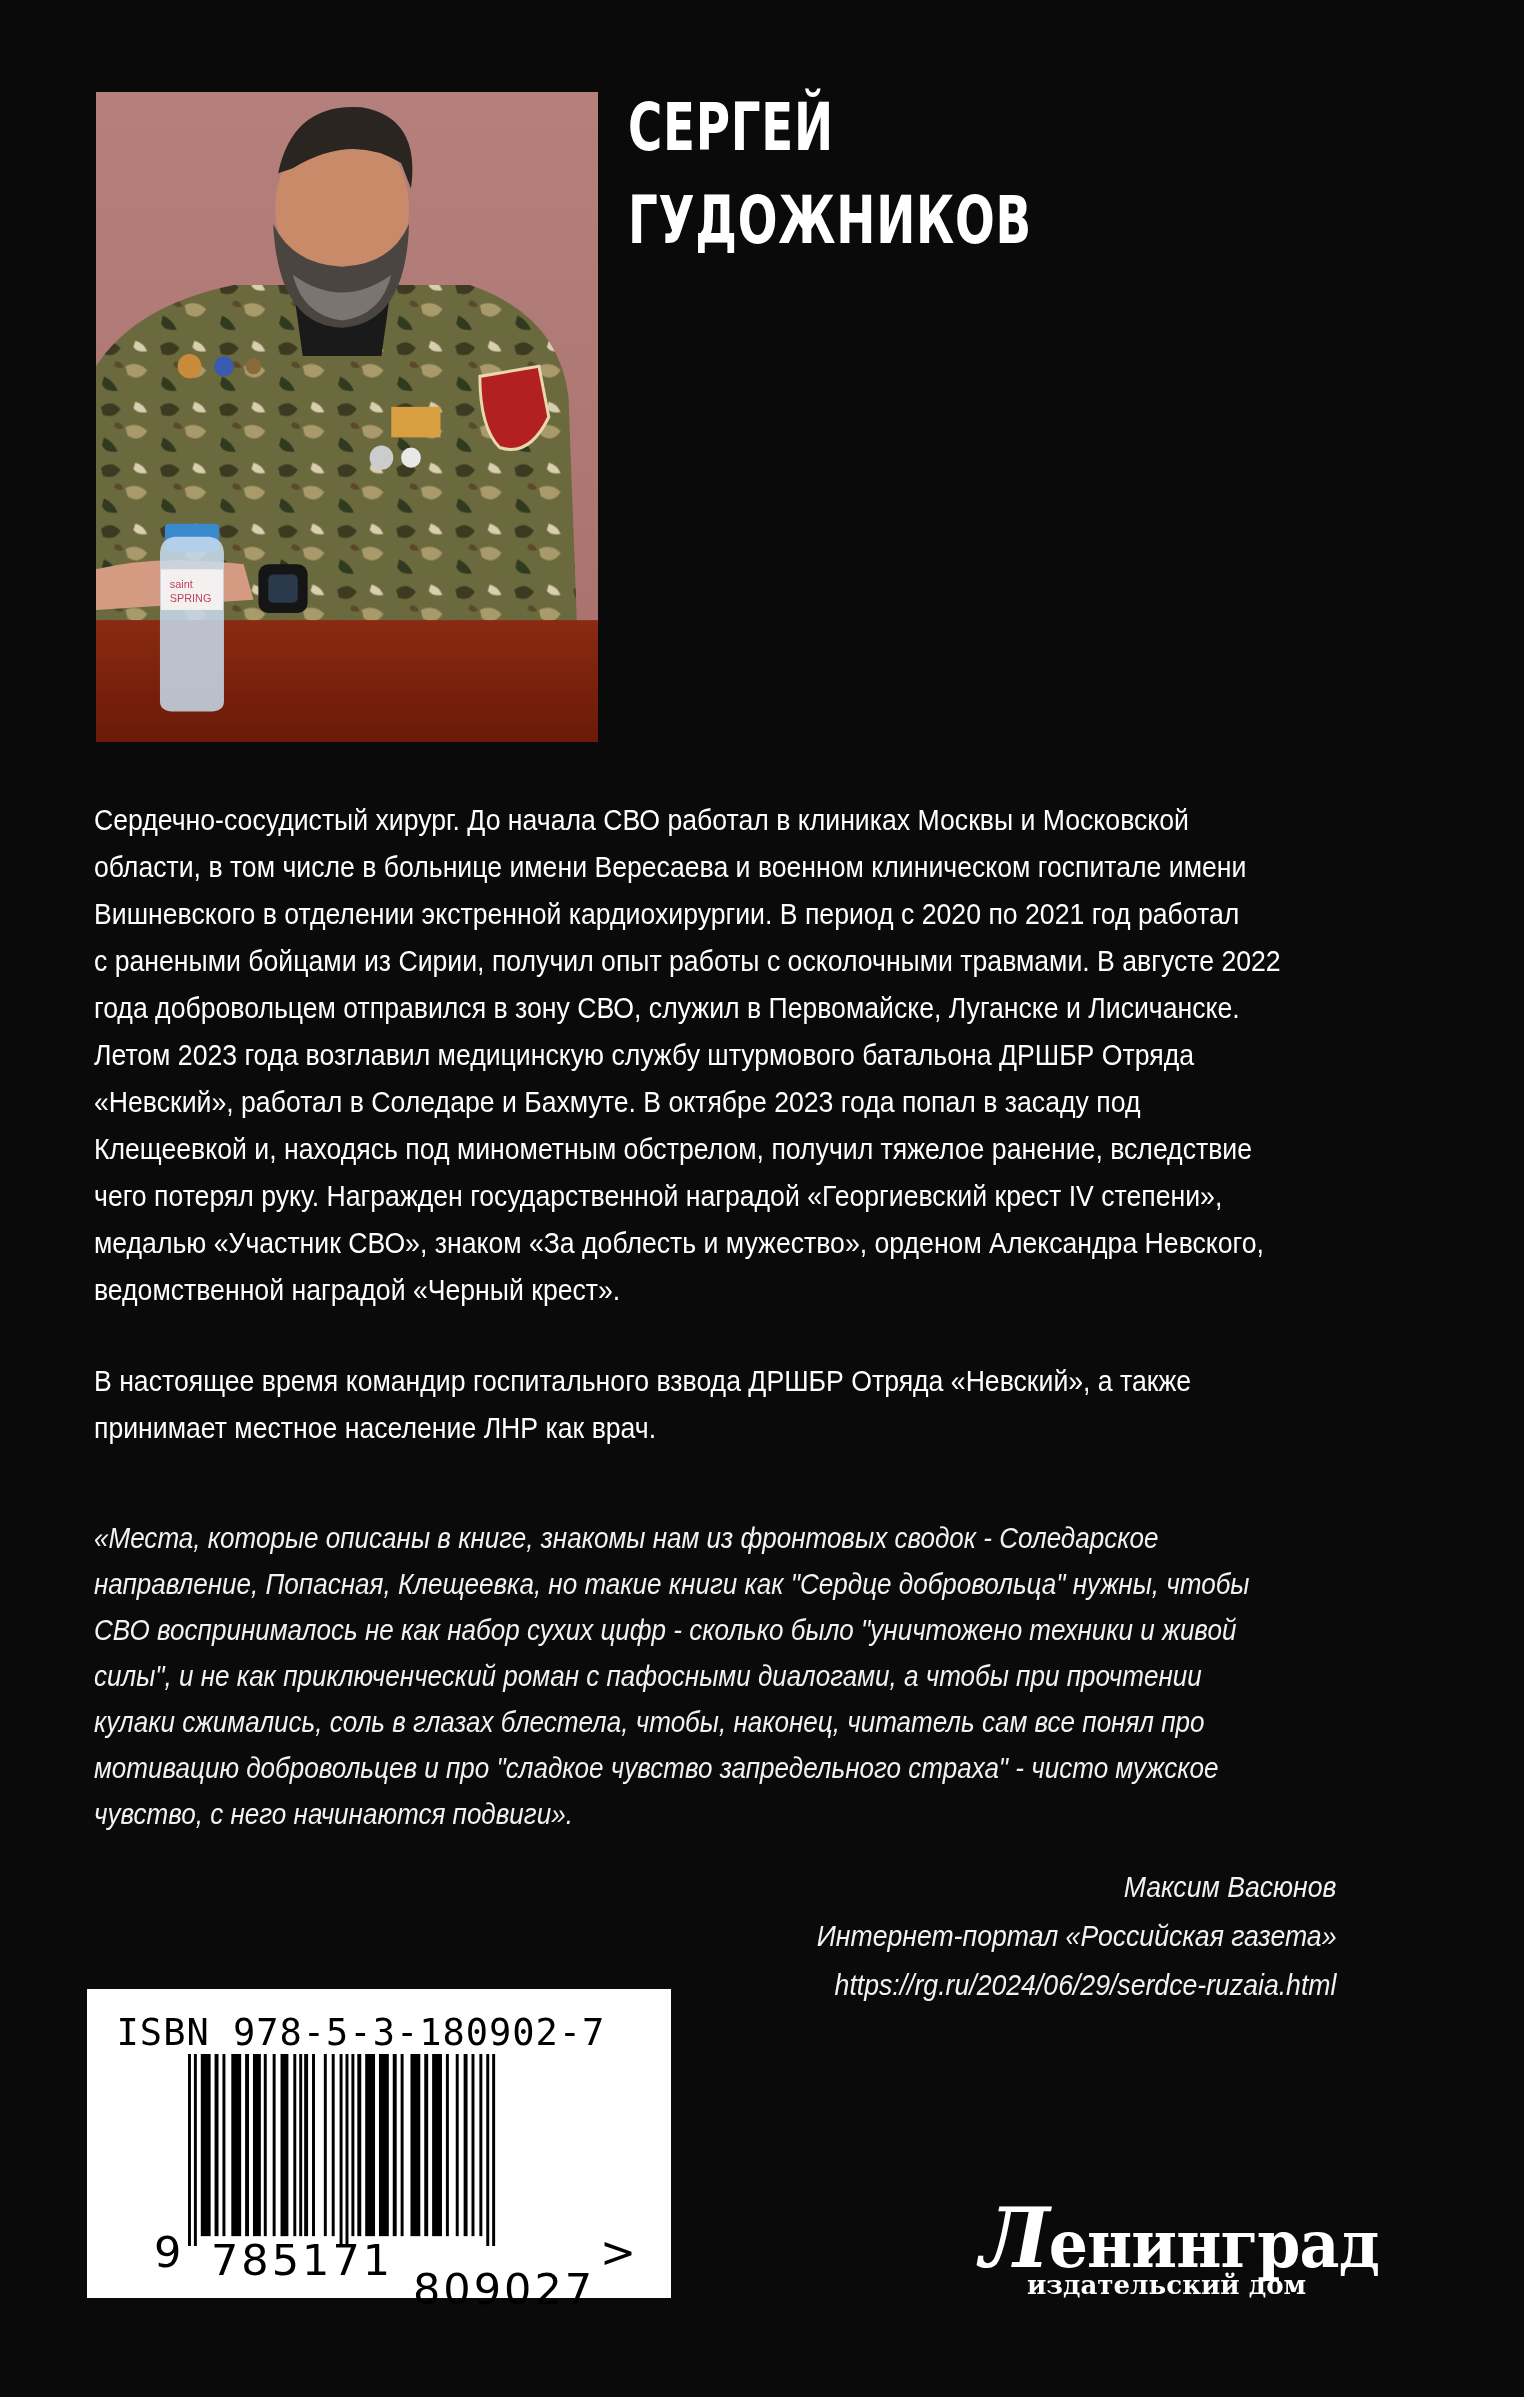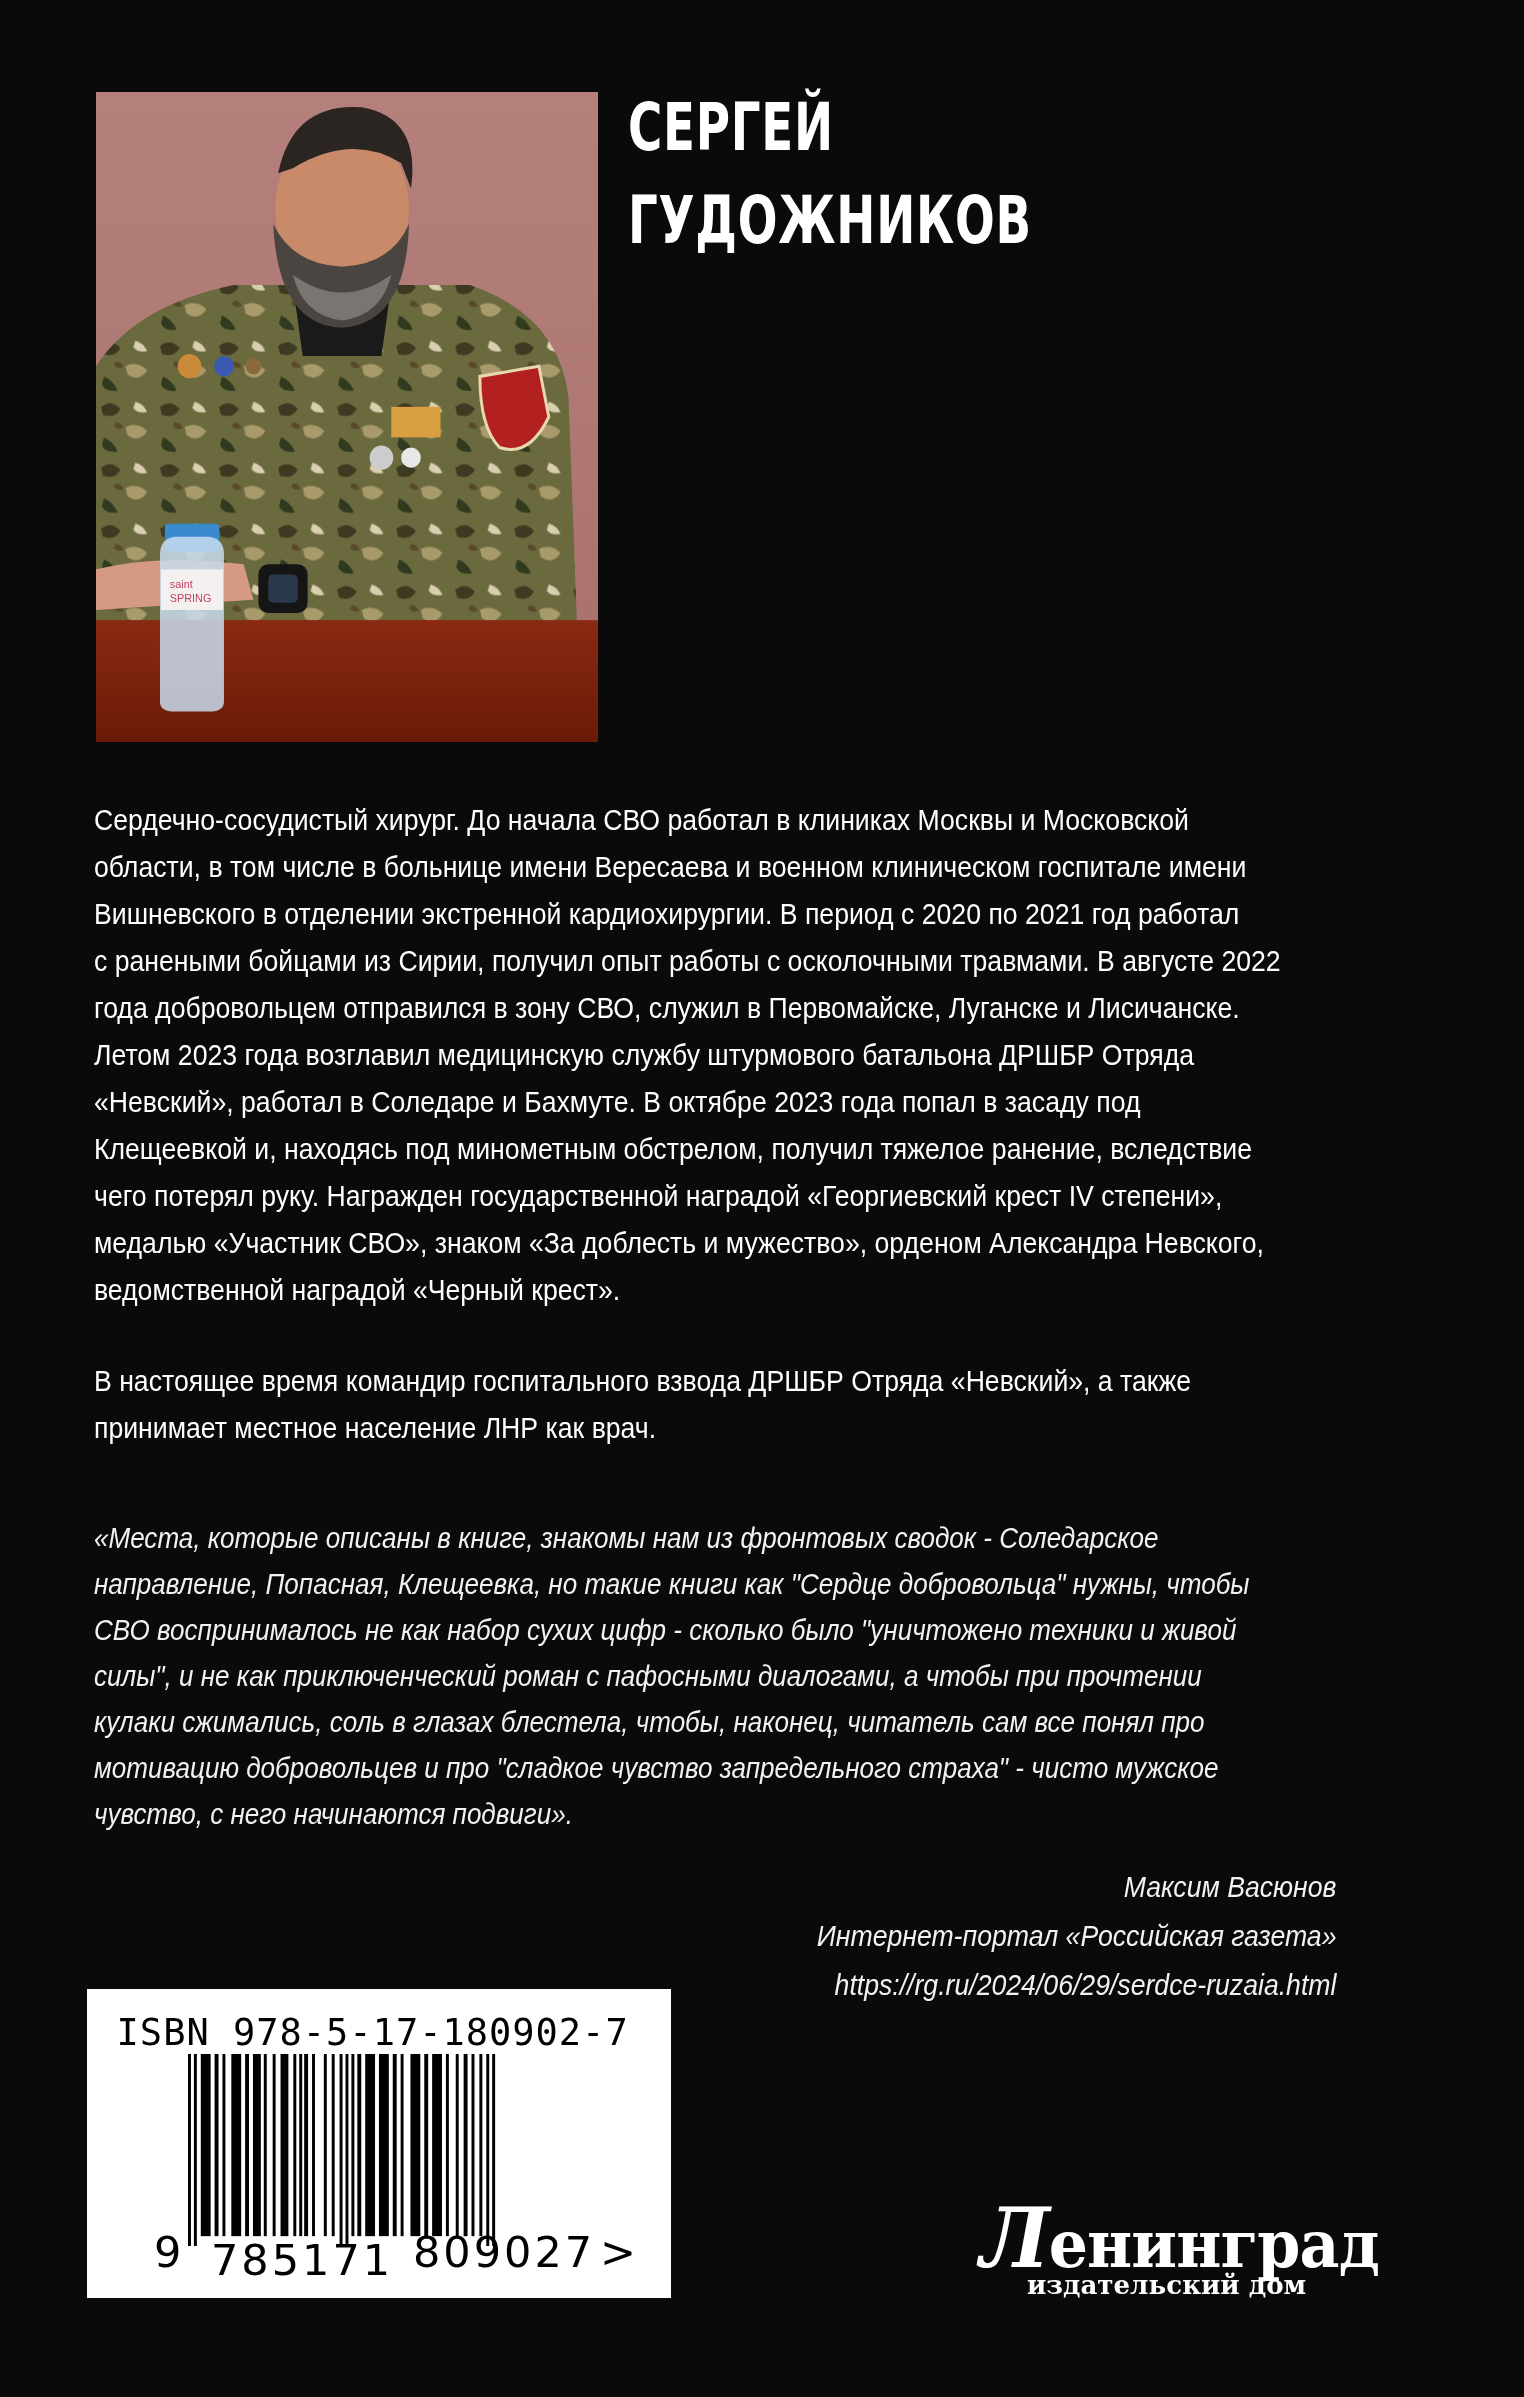--- a/index.html
+++ b/index.html
@@ -124,21 +124,21 @@
       top: 238px;
       font-family: "DejaVu Sans", sans-serif;
       font-size: 43px;
       white-space: nowrap;
       display: flex;
       gap: 0;
     }
     .ean-digits .d1 { width: 57px; }
     .ean-digits .grp { letter-spacing: 3px; }
     .ean-digits .g1 { width: 202px; margin-top: 8px; }
-    .ean-digits .g2 { width: 177px; }
+    .ean-digits .g2 { width: 177px; margin-top: 37px; }
     .ean-digits .arrow { margin-left: 9.9px; }
 
     .publisher {
       position: absolute;
       left: 980px;
       top: 2211px;
       width: 374px;
       height: 89px;
       color: #ffffff;
     }
@@ -267,21 +267,21 @@
   <span class="line">чувство, с него начинаются подвиги».</span>
 </div>
 
 <div class="attribution">
   <div>Максим Васюнов</div>
   <div>Интернет-портал «Российская газета»</div>
   <div>https://rg.ru/2024/06/29/serdce-ruzaia.html</div>
 </div>
 
 <div class="barcode-box">
-  <div class="isbn-text">ISBN 978-5-17-180902-7</div>
+  <div class="isbn-text">ISBN 978-5-3-180902-7</div>
   <div class="bars">
     <svg viewBox="0 0 320 195" preserveAspectRatio="none">
       <g fill="#000">
         <rect x="0" y="0" width="3" height="195"></rect>
         <rect x="6" y="0" width="3" height="195"></rect>
         <rect x="13" y="0" width="10" height="185"></rect>
         <rect x="27" y="0" width="4" height="185"></rect>
         <rect x="35" y="0" width="3" height="185"></rect>
         <rect x="44" y="0" width="10" height="185"></rect>
         <rect x="58" y="0" width="4" height="185"></rect>

